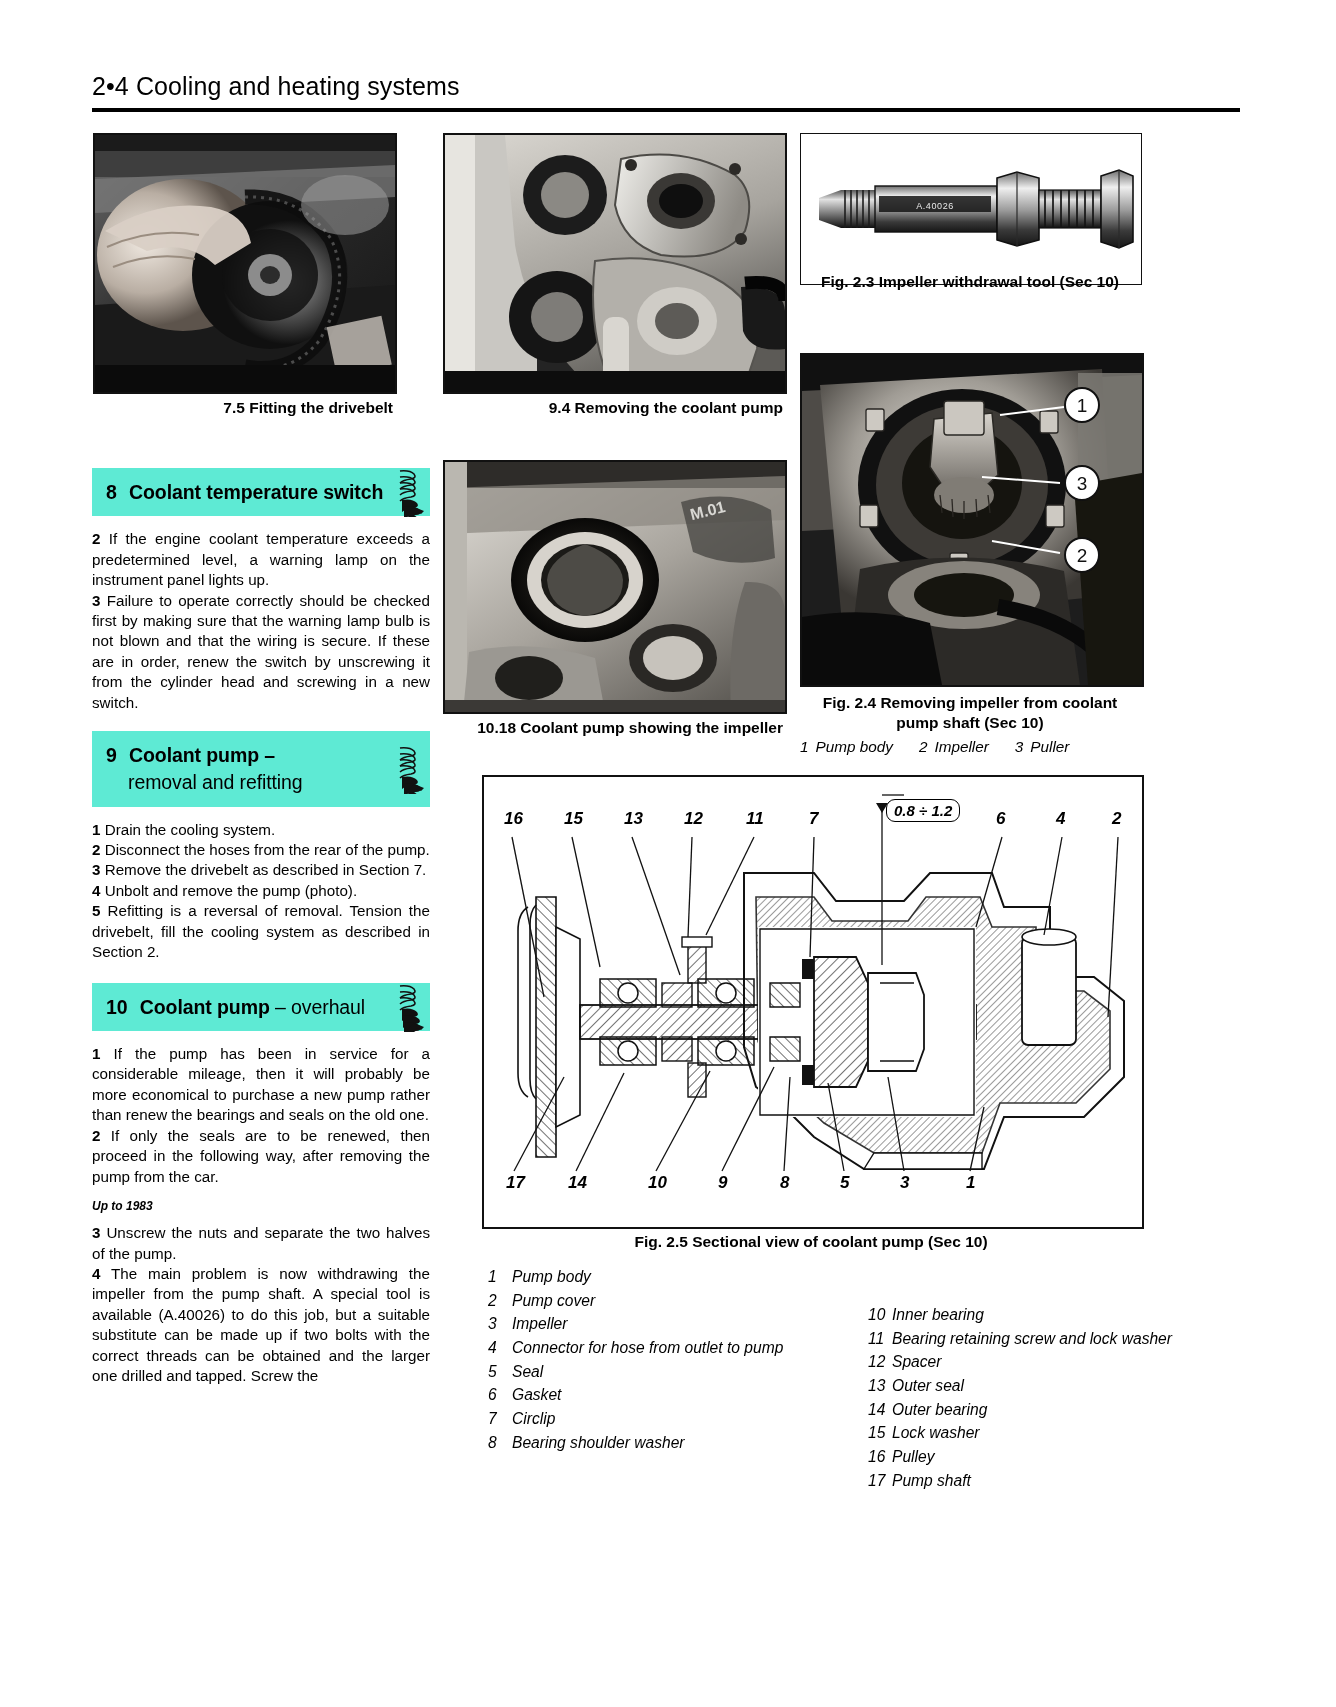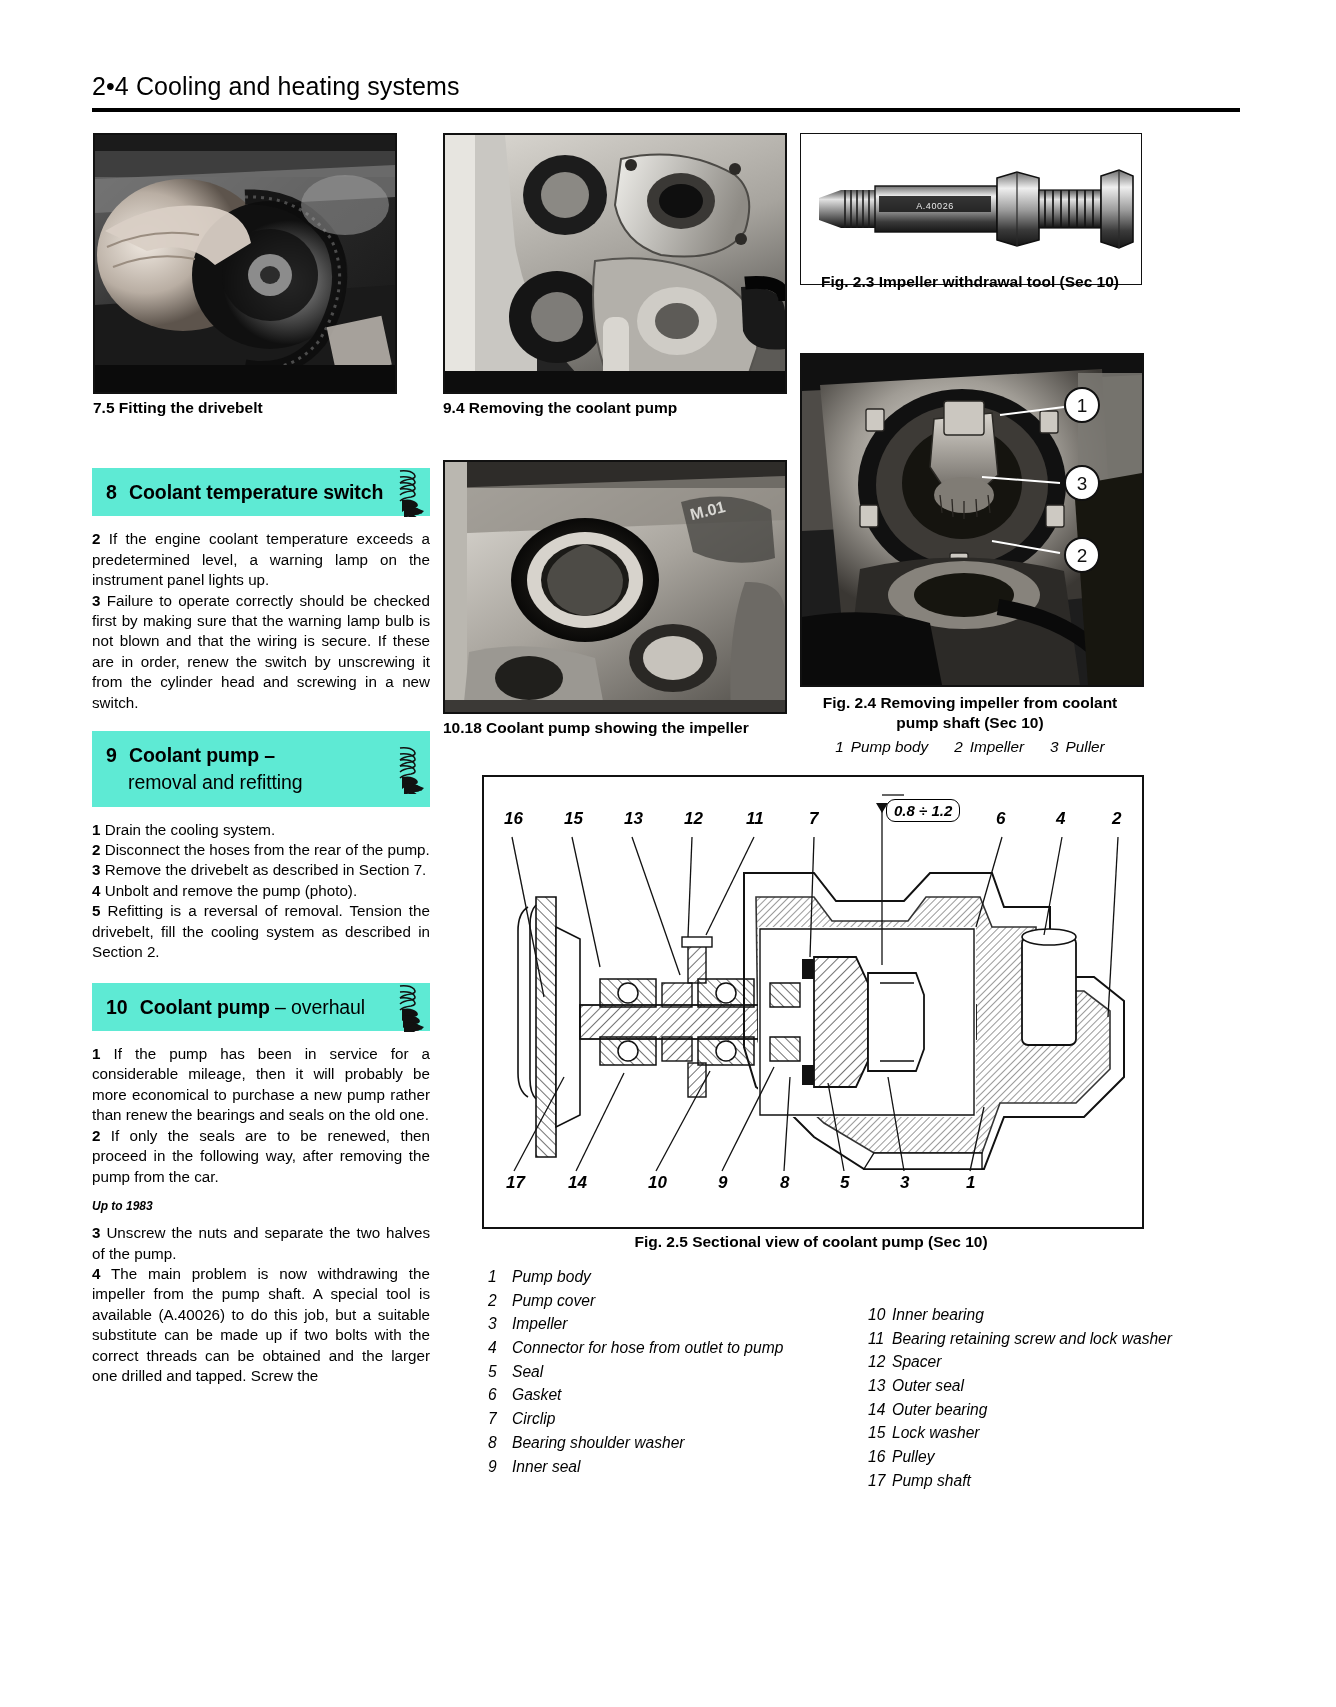--- a/index.html
+++ b/index.html
@@ -50,21 +50,21 @@
     overflow: hidden;
   }
   .photo .noise {
     position: absolute;
     left: 0; top: 0; right: 0; bottom: 0;
   }
   .caption {
     position: absolute;
     font-size: 15.5px;
     font-weight: bold;
-    text-align: left;
+    text-align: right;
     line-height: 1.28;
   }
   .figcaption {
     position: absolute;
     font-size: 15.5px;
     font-weight: bold;
     text-align: center;
     line-height: 1.3;
   }
 
@@ -377,21 +377,21 @@
         <text x="280" y="135" font-family="'Liberation Sans',sans-serif" font-size="19" text-anchor="middle" fill="#111">3</text>
         <circle cx="280" cy="200" r="17" fill="#fff" stroke="#111" stroke-width="2"></circle>
         <text x="280" y="207" font-family="'Liberation Sans',sans-serif" font-size="19" text-anchor="middle" fill="#111">2</text>
       </g>
     </svg>
   </div>
   <div class="figcaption" style="left:792px; top:693px; width:356px;">
     <div>Fig. 2.4 Removing impeller from coolant</div>
     <div>pump shaft (Sec 10)</div>
   </div>
-  <div class="keyline-24" style="left:800px; top:738px; width:340px; text-align:center;">
+  <div class="keyline-24" style="left:800px; top:738px; width:340px; ">
     <span class="g"><span class="n">1</span><span>Pump body</span></span><span class="g"><span class="n">2</span><span>Impeller</span></span><span><span class="n">3</span><span>Puller</span></span>
   </div>
 
   <div class="photo" style="left:443px; top:460px; width:340px; height:250px;">
     <svg class="noise" viewBox="0 0 340 250" preserveAspectRatio="none">
       <defs>
         <linearGradient id="g18a" x1="0.1" y1="0" x2="0.9" y2="1">
           <stop offset="0%" stop-color="#e0ddd7"></stop>
             <stop offset="50%" stop-color="#a8a49d"></stop>
           <stop offset="100%" stop-color="#56534e"></stop>
@@ -633,21 +633,20 @@
 
   <div class="keylist" style="left:488px; top:1265px; width:390px;">
     <span class="krow"><span class="knum">1</span><span>Pump body</span></span>
     <span class="krow"><span class="knum">2</span><span>Pump cover</span></span>
     <span class="krow"><span class="knum">3</span><span>Impeller</span></span>
     <span class="krow"><span class="knum">4</span><span>Connector for hose from outlet to pump</span></span>
     <span class="krow"><span class="knum">5</span><span>Seal</span></span>
     <span class="krow"><span class="knum">6</span><span>Gasket</span></span>
     <span class="krow"><span class="knum">7</span><span>Circlip</span></span>
     <span class="krow"><span class="knum">8</span><span>Bearing shoulder washer</span></span>
-    <span class="krow"><span class="knum">9</span><span>Inner seal</span></span>
   </div>
 
   <div class="keylist" style="left:868px; top:1303px; width:420px;">
     <span class="krow"><span class="knum">10</span><span>Inner bearing</span></span>
     <span class="krow"><span class="knum">11</span><span>Bearing retaining screw and lock washer</span></span>
     <span class="krow"><span class="knum">12</span><span>Spacer</span></span>
     <span class="krow"><span class="knum">13</span><span>Outer seal</span></span>
     <span class="krow"><span class="knum">14</span><span>Outer bearing</span></span>
     <span class="krow"><span class="knum">15</span><span>Lock washer</span></span>
     <span class="krow"><span class="knum">16</span><span>Pulley</span></span>

